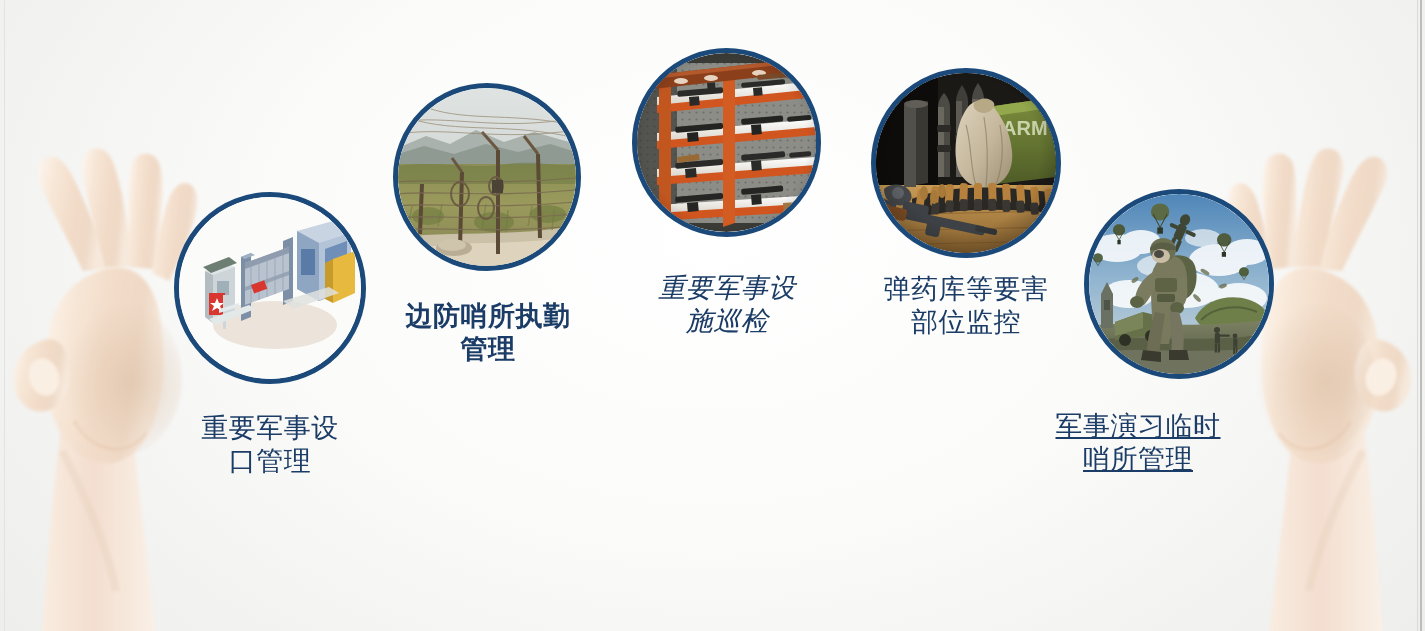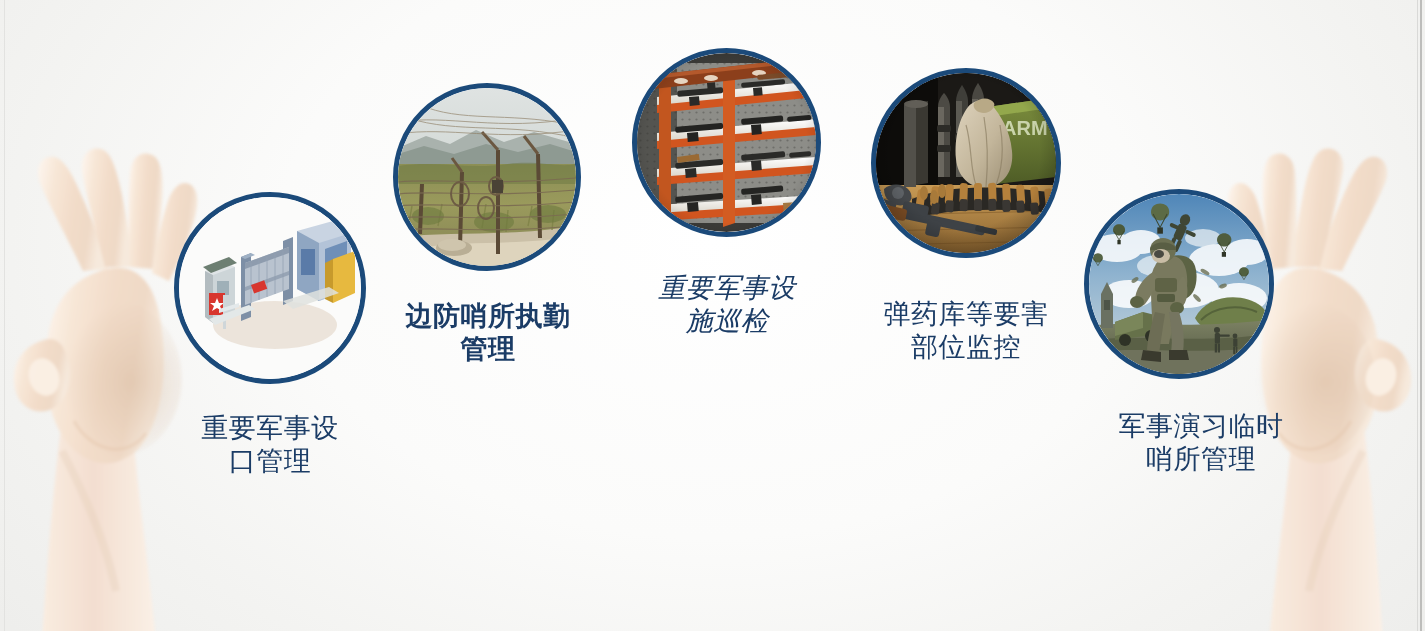--- a/index.html
+++ b/index.html
@@ -511,21 +511,21 @@
             <rect x="16" y="134" width="96" height="9" rx="3" transform="rotate(12 16 134)"></rect>
             <rect x="52" y="146" width="14" height="16" rx="3" transform="rotate(12 52 146)"></rect>
             <rect x="28" y="128" width="26" height="11" rx="3" transform="rotate(12 28 128)"></rect>
           </g>
           <rect x="10" y="132" width="22" height="12" rx="3" fill="#7c4d24" transform="rotate(12 10 132)"></rect>
           <rect x="100" y="152" width="22" height="6" rx="2" fill="#33373a" transform="rotate(12 100 152)"></rect>
           <rect width="180" height="180" fill="url(#vg4)"></rect>
         </svg>
       </div>
     </div>
-    <div class="caption" id="cap4" style="left: 856px; top: 298px; width: 220px; color: rgb(27, 60, 102);">弹药库等要害
+    <div class="caption" id="cap4" style="left: 856px; top: 273px; width: 220px; color: rgb(27, 60, 102);">弹药库等要害
 部位监控</div>
   </div>
 
   <div class="node">
     <div class="circle" id="c5" style="left: 1084px; top: 189px; width: 190px; height: 190px; --ring: #1b4a7a;">
       <div class="art">
         <svg viewBox="0 0 180 180">
           <defs>
             <linearGradient id="sky5" x1="0" y1="0" x2="0" y2="1">
               <stop offset="0%" stop-color="#4f86b8"></stop>
@@ -654,17 +654,17 @@
 
           <g fill="#6a6f52" opacity=".8">
             <ellipse cx="116" cy="78" rx="5" ry="2" transform="rotate(30 116 78)"></ellipse>
             <ellipse cx="134" cy="92" rx="4" ry="2" transform="rotate(-20 134 92)"></ellipse>
             <ellipse cx="108" cy="104" rx="5" ry="2" transform="rotate(45 108 104)"></ellipse>
             <ellipse cx="46" cy="86" rx="4" ry="2" transform="rotate(-35 46 86)"></ellipse>
           </g>
         </svg>
       </div>
     </div>
-    <div class="caption" id="cap5" style="left: 1091px; top: 410px; width: 220px; color: rgb(27, 60, 102);">军事演习临时
+    <div class="caption" id="cap5" style="left: 1028px; top: 410px; width: 220px; color: rgb(27, 60, 102); text-decoration: underline;">军事演习临时
 哨所管理</div>
   </div>
 
 </div>
 
 </body></html>

